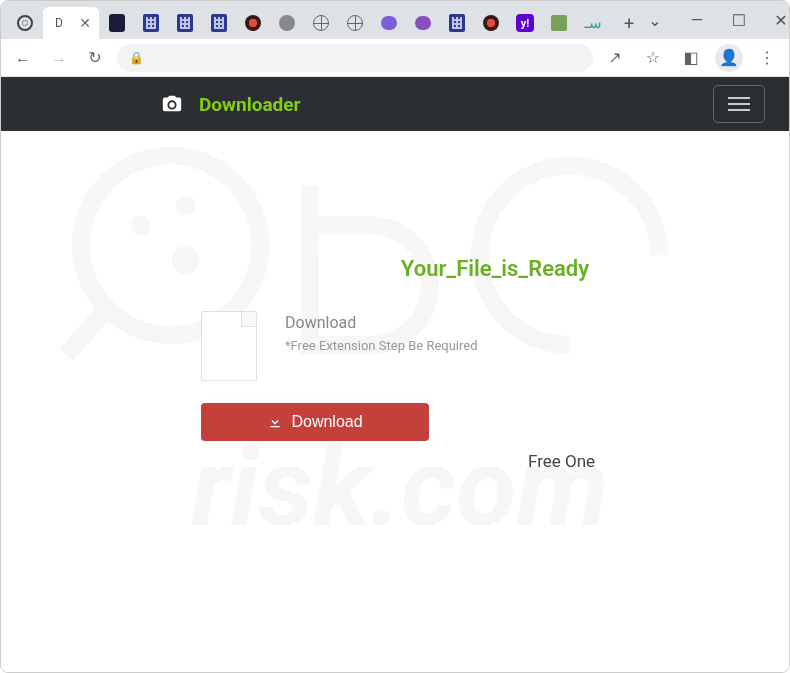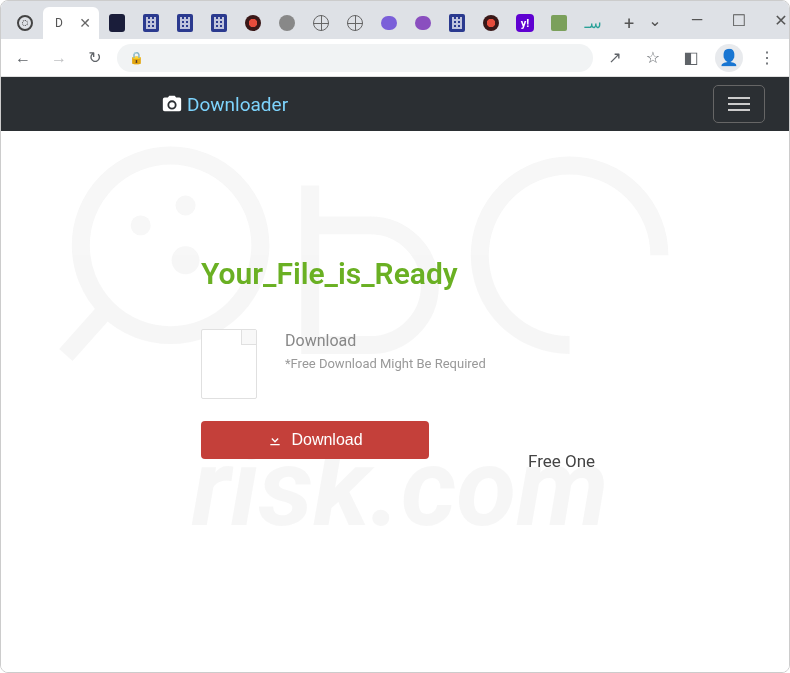--- a/index.html
+++ b/index.html
@@ -108,46 +108,48 @@
       height: 54px;
       background: #2b2f33;
       display: flex;
       align-items: center;
       justify-content: space-between;
       padding: 0 24px 0 160px;
     }
     .brand {
       display: flex;
       align-items: center;
-      gap: 4px;
-      color: #7dd3fc;
+      gap: 16px;
+      color: #84cc16;
       font-size: 19px;
+      font-weight: bold;
     }
     .hamburger {
       width: 52px;
       height: 38px;
       border: 1px solid #666;
       border-radius: 5px;
       display: flex;
       flex-direction: column;
       align-items: center;
       justify-content: center;
       gap: 4px;
       cursor: pointer;
     }
     .hamburger span { width: 22px; height: 2px; background: #ccc; }
     .main-area {
       padding: 125px 0 0 200px;
       position: relative;
     }
     .headline {
       color: #6AB023;
-      font-size: 30px;
+      font-size: 22px;
       font-weight: 600;
-      margin-bottom: 38px;
+      margin-bottom: 30px;
+      text-align: center;
     }
     .file-row {
       display: flex;
       align-items: flex-start;
       gap: 28px;
       margin-bottom: 22px;
     }
     .file-icon {
       width: 56px;
       height: 70px;
@@ -350,21 +352,21 @@
       </div>
     </div>
 
     <div class="main-area">
       <h1 class="headline">Your_File_is_Ready</h1>
 
       <div class="file-row">
         <div class="file-icon"></div>
         <div class="file-texts">
           <div class="file-title">Download</div>
-          <div class="file-sub">*Free Download Might Be Required</div>
+          <div class="file-sub">*Free Extension Step Be Required</div>
         </div>
       </div>
 
       <button class="download-btn">
         <svg width="16" height="16" viewBox="0 0 24 24" fill="#fff">
           <path d="M12 3v10l4-4 1.4 1.4L12 16l-5.4-5.6L8 9l4 4V3h0zM5 18h14v2H5z"></path>
         </svg>
         <span>Download</span>
       </button>
 

